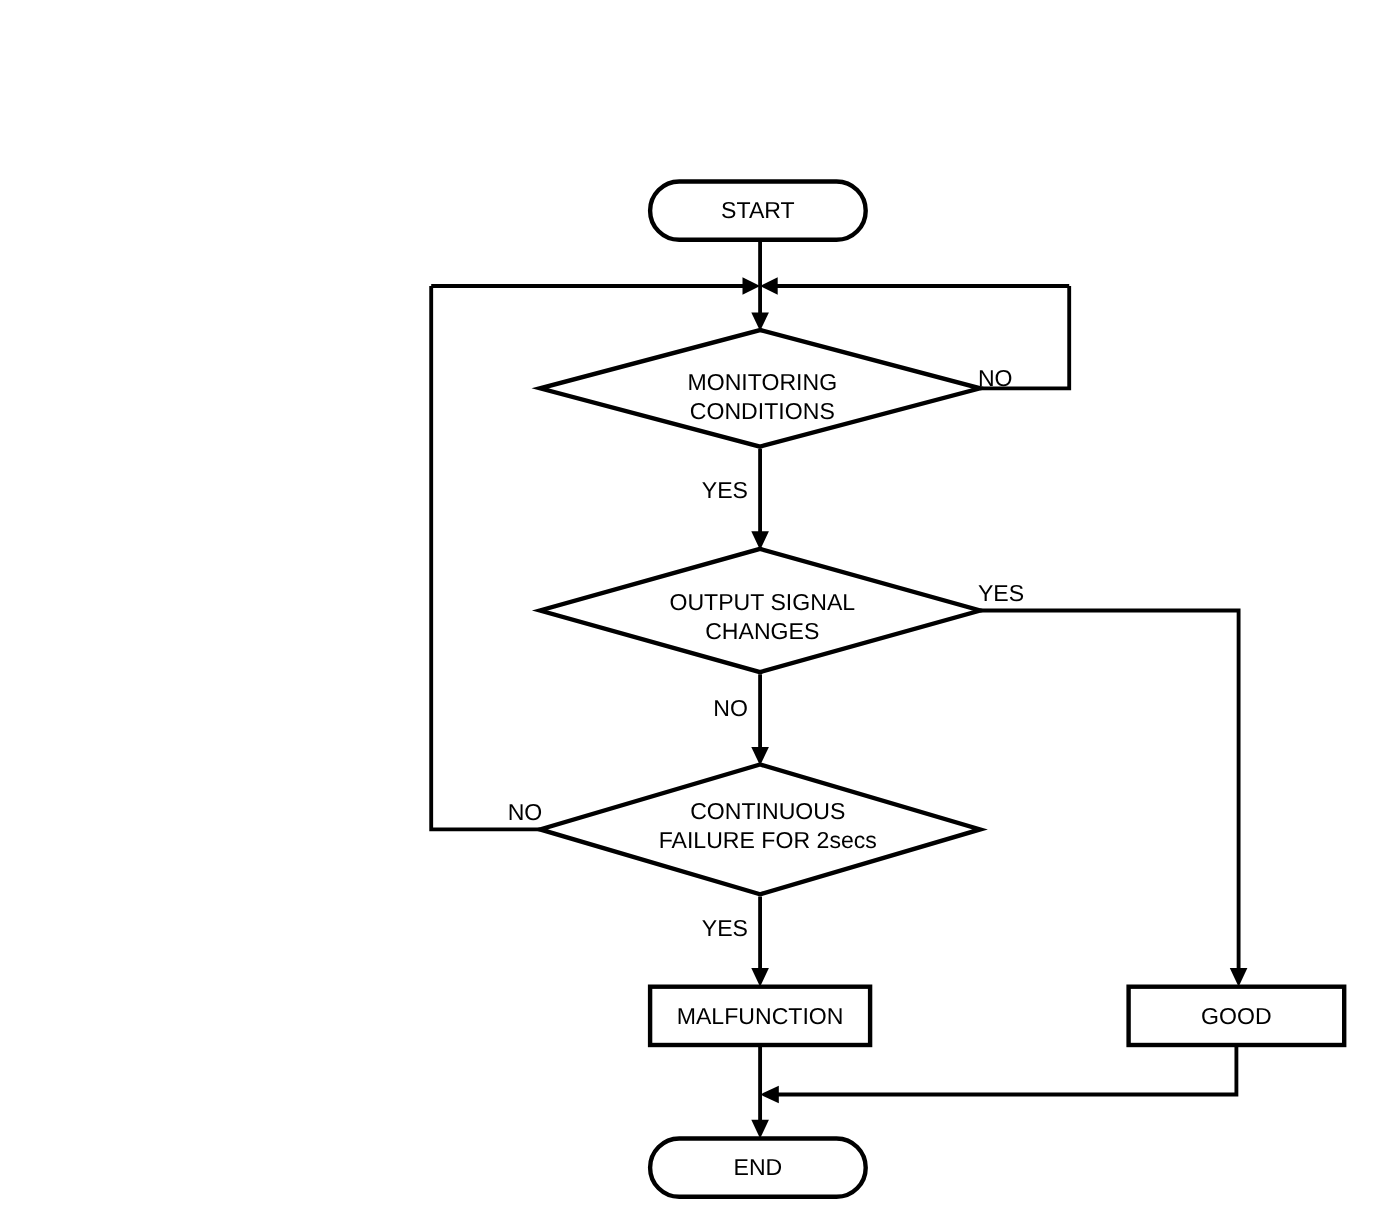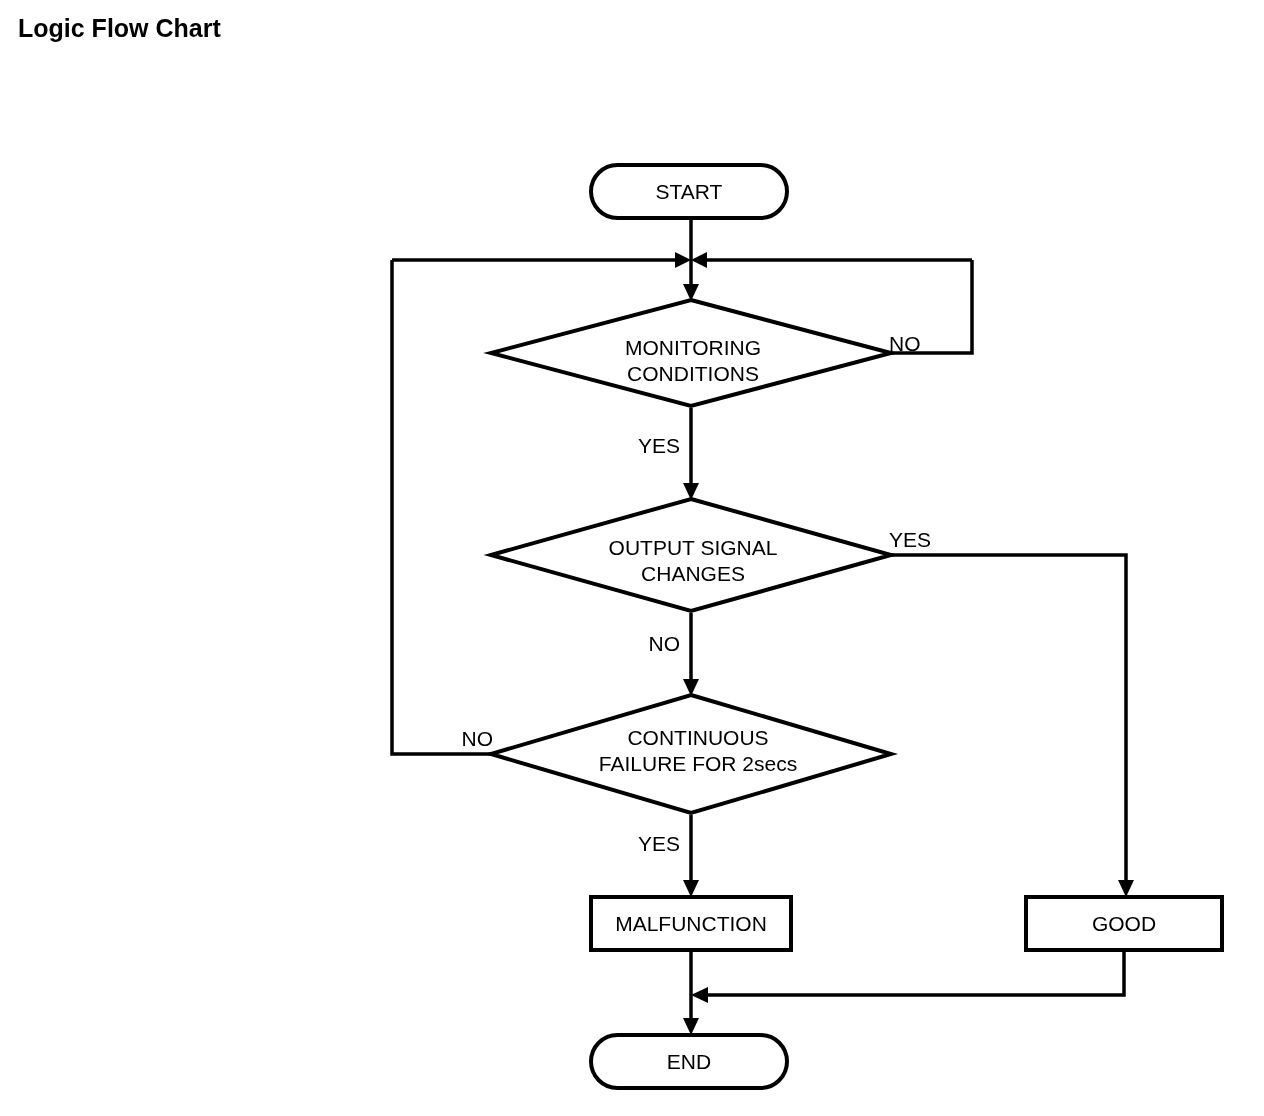--- a/index.html
+++ b/index.html
@@ -65,21 +65,20 @@
   .arrowhead {
     fill: #000000;
     stroke: none;
   }
 </style>
 </head>
 <body>
 
 <div id="page">
 
-  <div id="chart-title">Logic Flow Chart</div>
 
   <svg id="flow-svg" viewBox="0 0 1264 1116">
 
     <line class="conn" x1="691" y1="217" x2="691" y2="260"></line>
 
     <line class="conn" x1="392" y1="260" x2="681" y2="260"></line>
     <polygon class="arrowhead" points="691,260 675,252 675,268"></polygon>
 
     <line class="conn" x1="972" y1="260" x2="701" y2="260"></line>
     <polygon class="arrowhead" points="691,260 707,252 707,268"></polygon>

